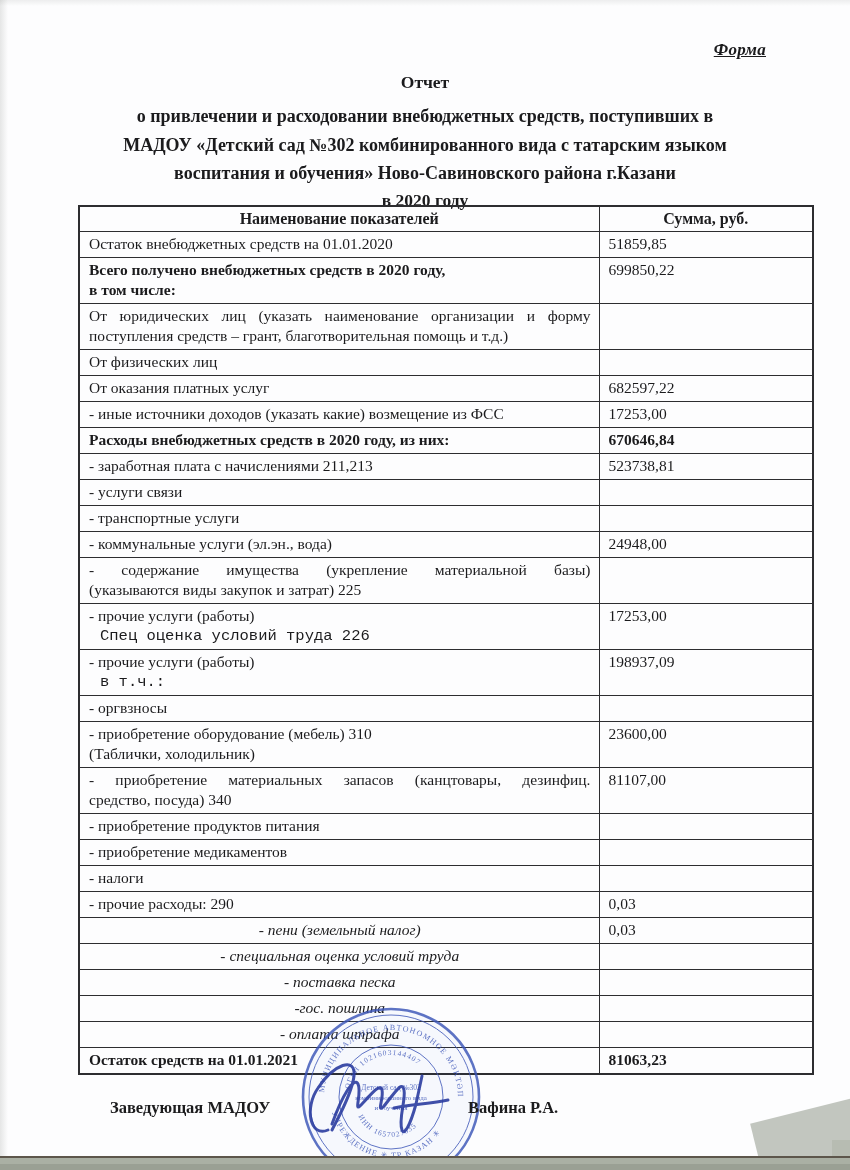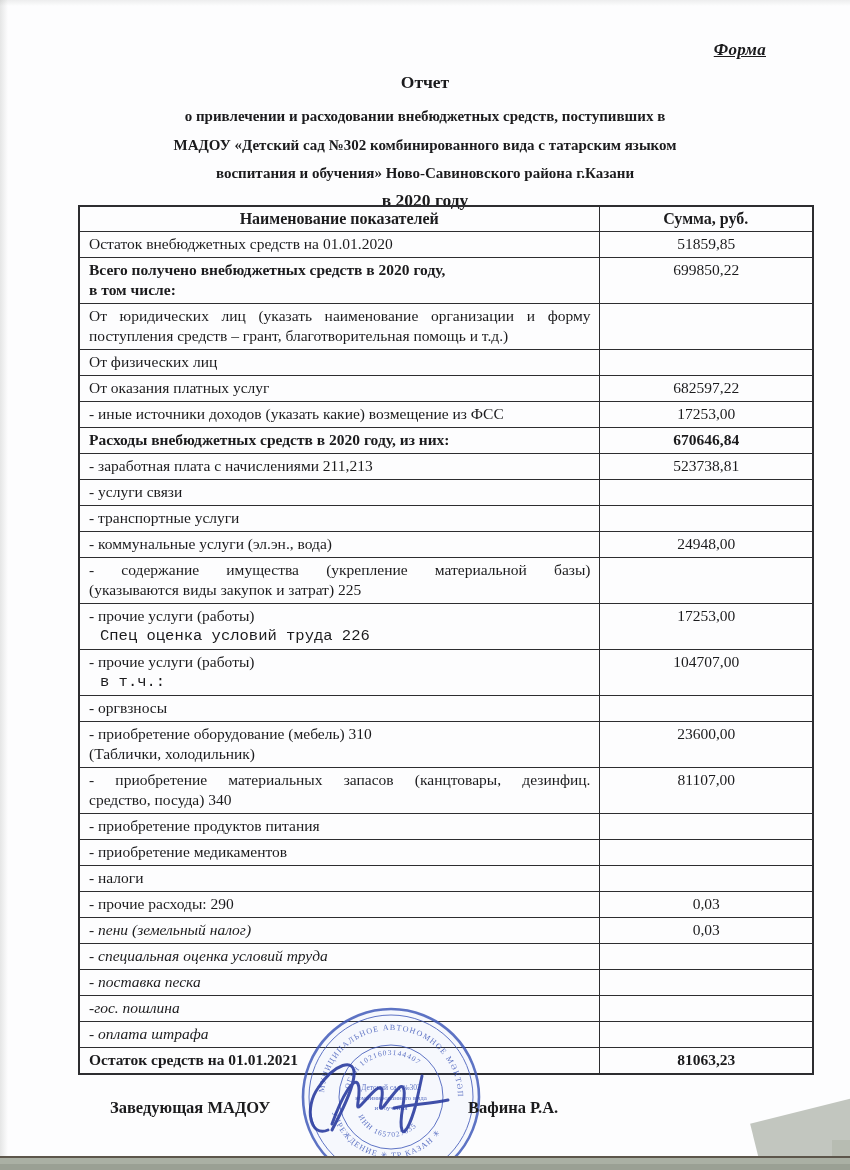--- a/index.html
+++ b/index.html
@@ -18,35 +18,35 @@
     background:linear-gradient(180deg,#5d564b 0 2px,#aab0a4 2px 8px,#9aa094 8px);}
   .corner-wedge{position:absolute;right:-28px;top:1108px;width:120px;height:80px;
     background:#c2c6bf;transform:rotate(-14deg);}
   .corner-wedge2{position:absolute;right:0;top:1140px;width:18px;height:20px;background:#b7bcb2;}
 
   .forma{position:absolute;top:40px;right:84px;font-size:17px;font-weight:bold;
     font-style:italic;text-decoration:underline;letter-spacing:.3px;}
 
   .titles{position:absolute;top:72px;left:0;width:850px;text-align:center;}
   .t-main{font-size:17.5px;font-weight:bold;margin-bottom:9px;text-align:center;}
-  .t-line{font-size:15px;font-weight:bold;line-height:28.5px;}
+  .t-line{font-size:18px;font-weight:bold;line-height:28.5px;}
   .t-year{font-size:17.5px;font-weight:bold;margin-top:2px;}
 
   table.report{position:absolute;top:205px;left:78px;width:734px;
     border-collapse:collapse;table-layout:fixed;}
   table.report col.c1{width:520px;}
   table.report col.c2{width:214px;}
   table.report th,table.report td{border:1.4px solid #2d2d30;}
   table.report{border:2.3px solid #2d2d30;}
   table.report th{font-size:16px;font-weight:bold;padding:3px 0;text-align:center;}
   table.report td{font-size:15.5px;line-height:20px;padding:2px 8px 3px 9px;vertical-align:top;}
-  td.c-value{text-align:center;padding-left:4px;padding-right:4px;}
+  td.c-value{text-align:left;padding-left:4px;padding-right:4px;}
   tr.bold td.c-label div{font-weight:bold;}
   tr.vbold td.c-value{font-weight:bold;}
-  tr.italic td.c-label div{font-style:italic;}
+  tr.italic td.c-label div{font-style:italic;text-align:center;}
   td.justify div:first-child{text-align:justify;text-align-last:justify;}
   td.indent2 div:nth-child(2){padding-left:11px;font-family:Liberation Mono, monospace;}
 
   .footer-pos{position:absolute;top:1098px;left:110px;font-size:16.5px;font-weight:bold;}
   .footer-name{position:absolute;top:1098px;left:468px;font-size:16.5px;font-weight:bold;}
 
   .stamp{position:absolute;left:296px;top:1002px;width:190px;height:190px;opacity:.82;}
   .signature{position:absolute;left:298px;top:1046px;width:160px;height:100px;}
 </style>
 </head>
@@ -158,21 +158,21 @@
             <div>- прочие услуги (работы)</div>
             <div>Спец оценка условий труда   226</div>
           </td>
           <td class="c-value">17253,00</td>
         </tr>
         <tr>
           <td class="c-label indent2">
             <div>- прочие услуги (работы)</div>
             <div>в т.ч.:</div>
           </td>
-          <td class="c-value">104707,00</td>
+          <td class="c-value">198937,09</td>
         </tr>
         <tr>
           <td class="c-label">
             <div>- оргвзносы</div>
           </td>
           <td class="c-value"></td>
         </tr>
         <tr>
           <td class="c-label">
             <div>- приобретение оборудование (мебель) 310</div>

